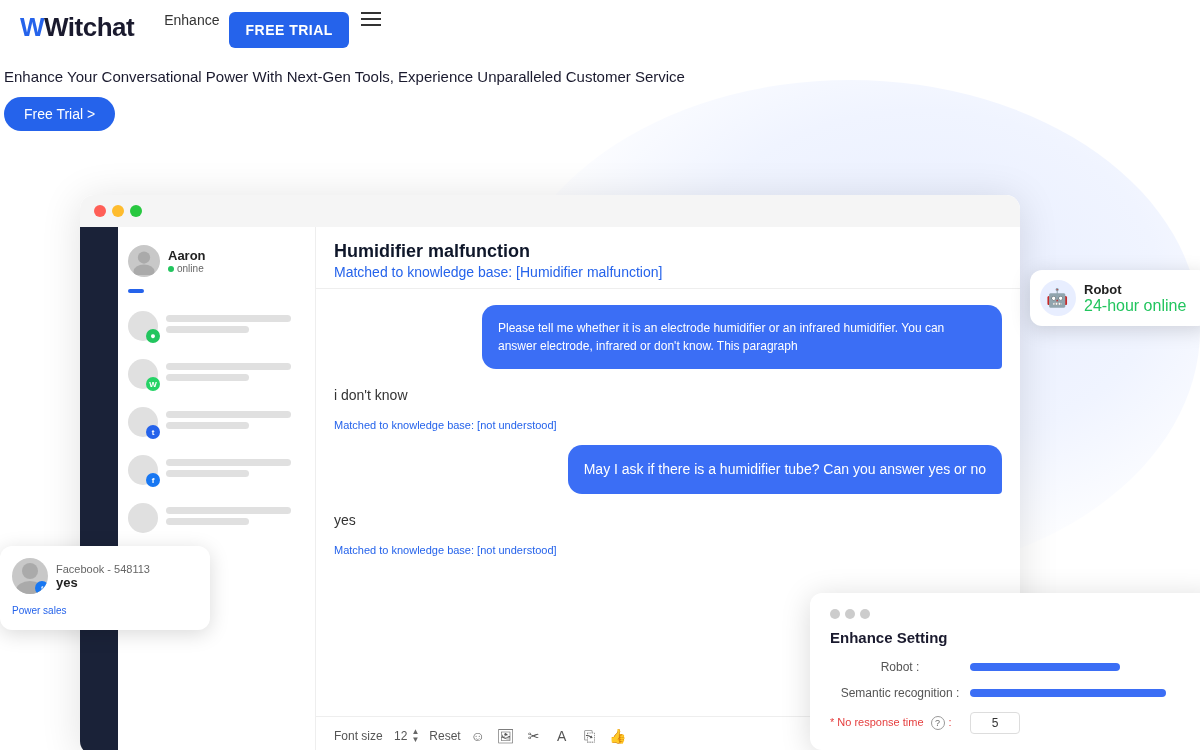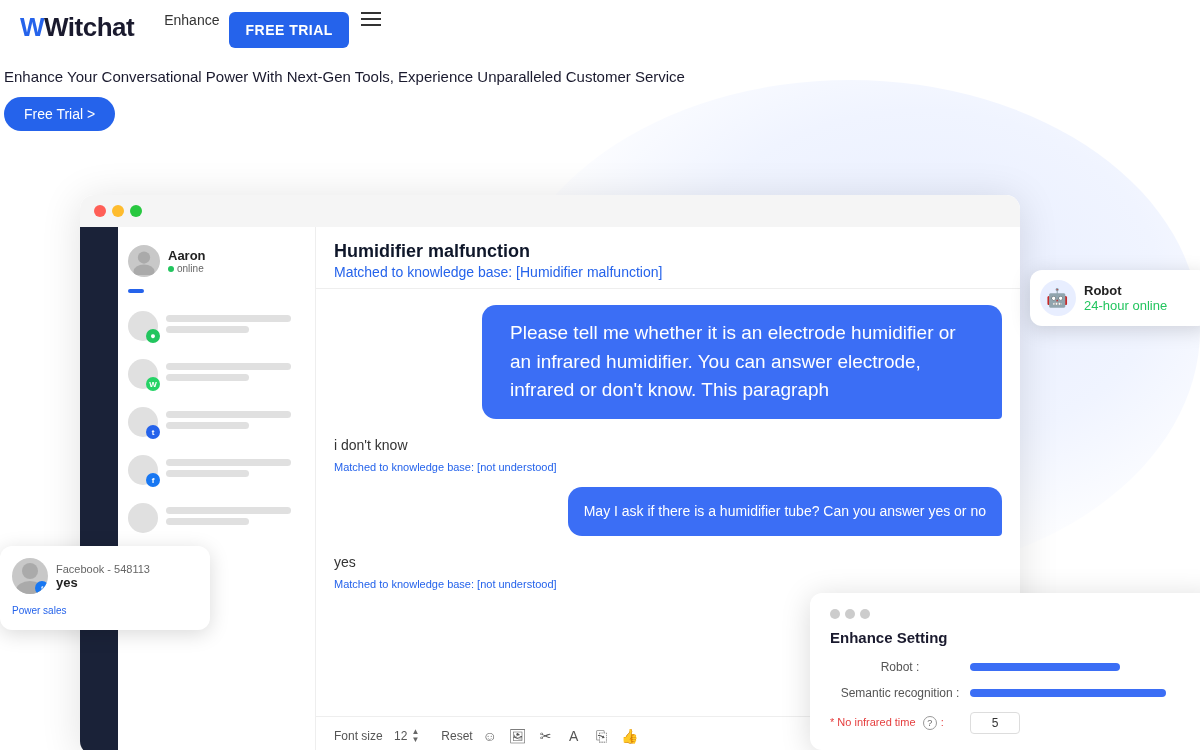--- a/index.html
+++ b/index.html
@@ -256,36 +256,36 @@
       padding: 16px 18px;
       overflow-y: auto;
       display: flex;
       flex-direction: column;
       gap: 14px;
     }
     .msg-bot {
       align-self: flex-end;
       background: #3b6ef5;
       color: #fff;
-      padding: 14px 28px;
+      padding: 14px 16px;
       border-radius: 14px 14px 4px 14px;
       max-width: 520px;
-      font-size: 19px;
+      font-size: 12px;
       line-height: 1.5;
     }
     .msg-user-block { display: flex; flex-direction: column; }
     .msg-user-text {
       font-size: 14px;
       color: #333;
       padding: 4px 0;
     }
     .msg-matched {
       font-size: 11px;
       color: #2563eb;
-      margin-top: 4px;
+      margin-top: 12px;
     }
     .msg-bot-partial {
       align-self: flex-end;
       background: #3b6ef5;
       color: #fff;
       padding: 14px 16px;
       border-radius: 14px 14px 4px 14px;
       max-width: 520px;
       font-size: 14px;
       line-height: 1.5;
@@ -324,21 +324,21 @@
       align-items: center;
       justify-content: center;
       cursor: pointer;
       color: #555;
       font-size: 14px;
     }
     .reset-btn {
       font-size: 12px;
       color: #555;
       cursor: pointer;
-      margin-left: 16px;
+      margin-left: 4px;
     }
 
     
     .floating-card-left {
       position: absolute;
       left: 0px;
       bottom: 120px;
       width: 210px;
       background: #fff;
       border-radius: 12px;
@@ -405,21 +405,21 @@
       height: 36px;
       background: #e8eeff;
       border-radius: 50%;
       display: flex;
       align-items: center;
       justify-content: center;
       font-size: 18px;
       flex-shrink: 0;
     }
     .robot-info .robot-name { font-size: 13px; font-weight: 600; color: #222; }
-    .robot-info .robot-status { font-size: 13px; color: #22c55e; }
+    .robot-info .robot-status { font-size: 16px; color: #22c55e; }
 
     
     .advanced-card {
       position: absolute;
       right: -20px;
       bottom: 0px;
       width: 410px;
       background: #fff;
       border-radius: 12px;
       box-shadow: 0 4px 30px rgba(0,0,0,0.15);
@@ -672,18 +672,18 @@
 
   <div class="adv-row">
     <div class="adv-label">Semantic recognition :</div>
     <div class="adv-bar-wrap">
       <div class="adv-bar adv-bar-semantic"></div>
     </div>
   </div>
 
   <div class="adv-input-row">
     <div class="adv-input-label">
-      <span>* No infrared time</span>
+      <span>* No response time</span>
       <span style="display:inline-block;width:14px;height:14px;border:1px solid #999;border-radius:50%;font-size:9px;text-align:center;line-height:13px;margin:0 4px;color:#666">?</span>:
     </div>
     <input class="adv-input" type="text" value="5" style="">
   </div>
 </div>
 
 </body></html>

